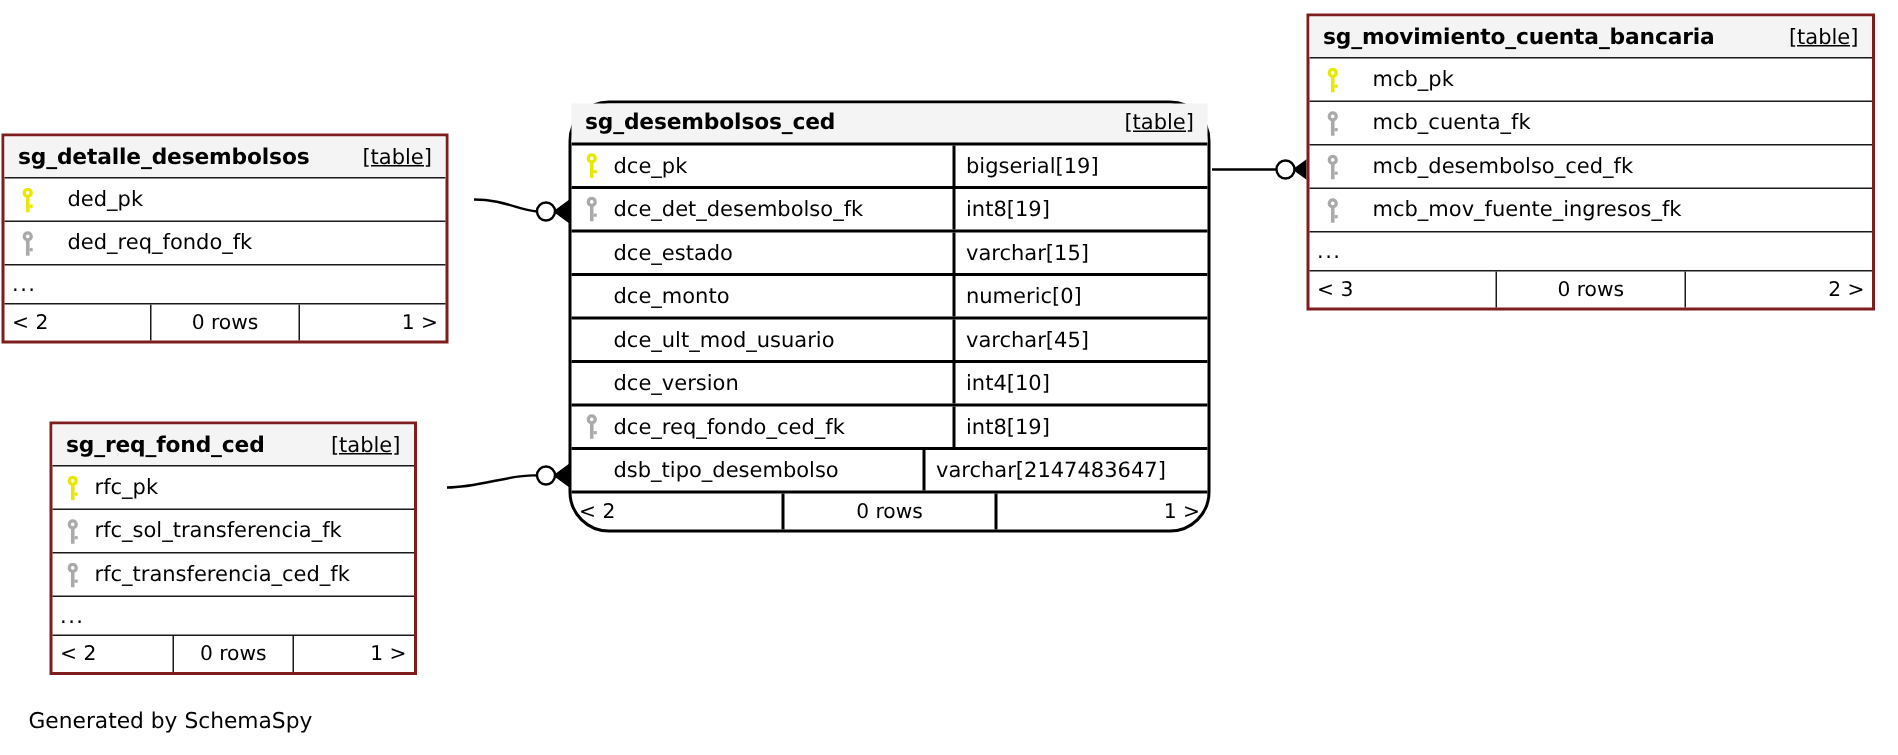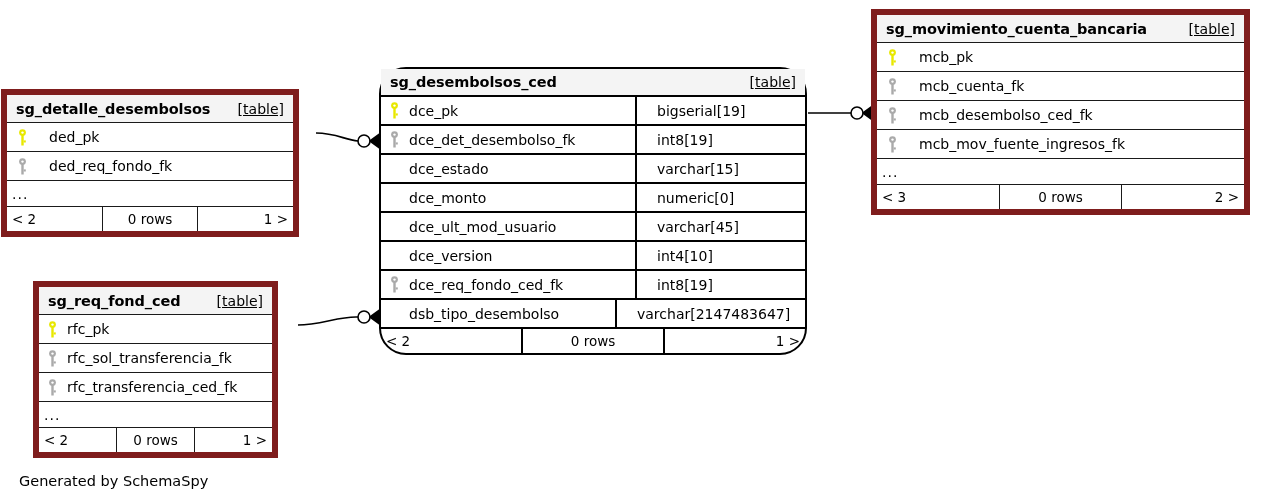--- a/index.html
+++ b/index.html
@@ -33,21 +33,21 @@
     height: 503px;
     z-index: 1;
     pointer-events: none;
   }
 
   
   .entity {
     position: absolute;
     z-index: 2;
     background: #ffffff;
-    border: 6px solid #7f1d1d;
+    border: 2px solid #7f1d1d;
     box-sizing: border-box;
   }
   .entity.focus {
     border: 2px solid #000000;
   }
 
   .entity-header {
     display: flex;
     align-items: center;
     justify-content: space-between;
@@ -106,21 +106,21 @@
     display: flex;
     align-items: center;
     font-size: 14px;
     padding-left: 2px;
   }
   .col-type {
     flex: 0 0 auto;
     display: flex;
     align-items: center;
     font-size: 14px;
-    padding-left: 20px;
+    padding-left: 7px;
     border-left: 1px solid #1a1a1a;
     box-sizing: border-box;
   }
   .entity.focus .col-type {
     border-left: 2px solid #000000;
   }
 
   
   .more-row {
     height: 26px;

